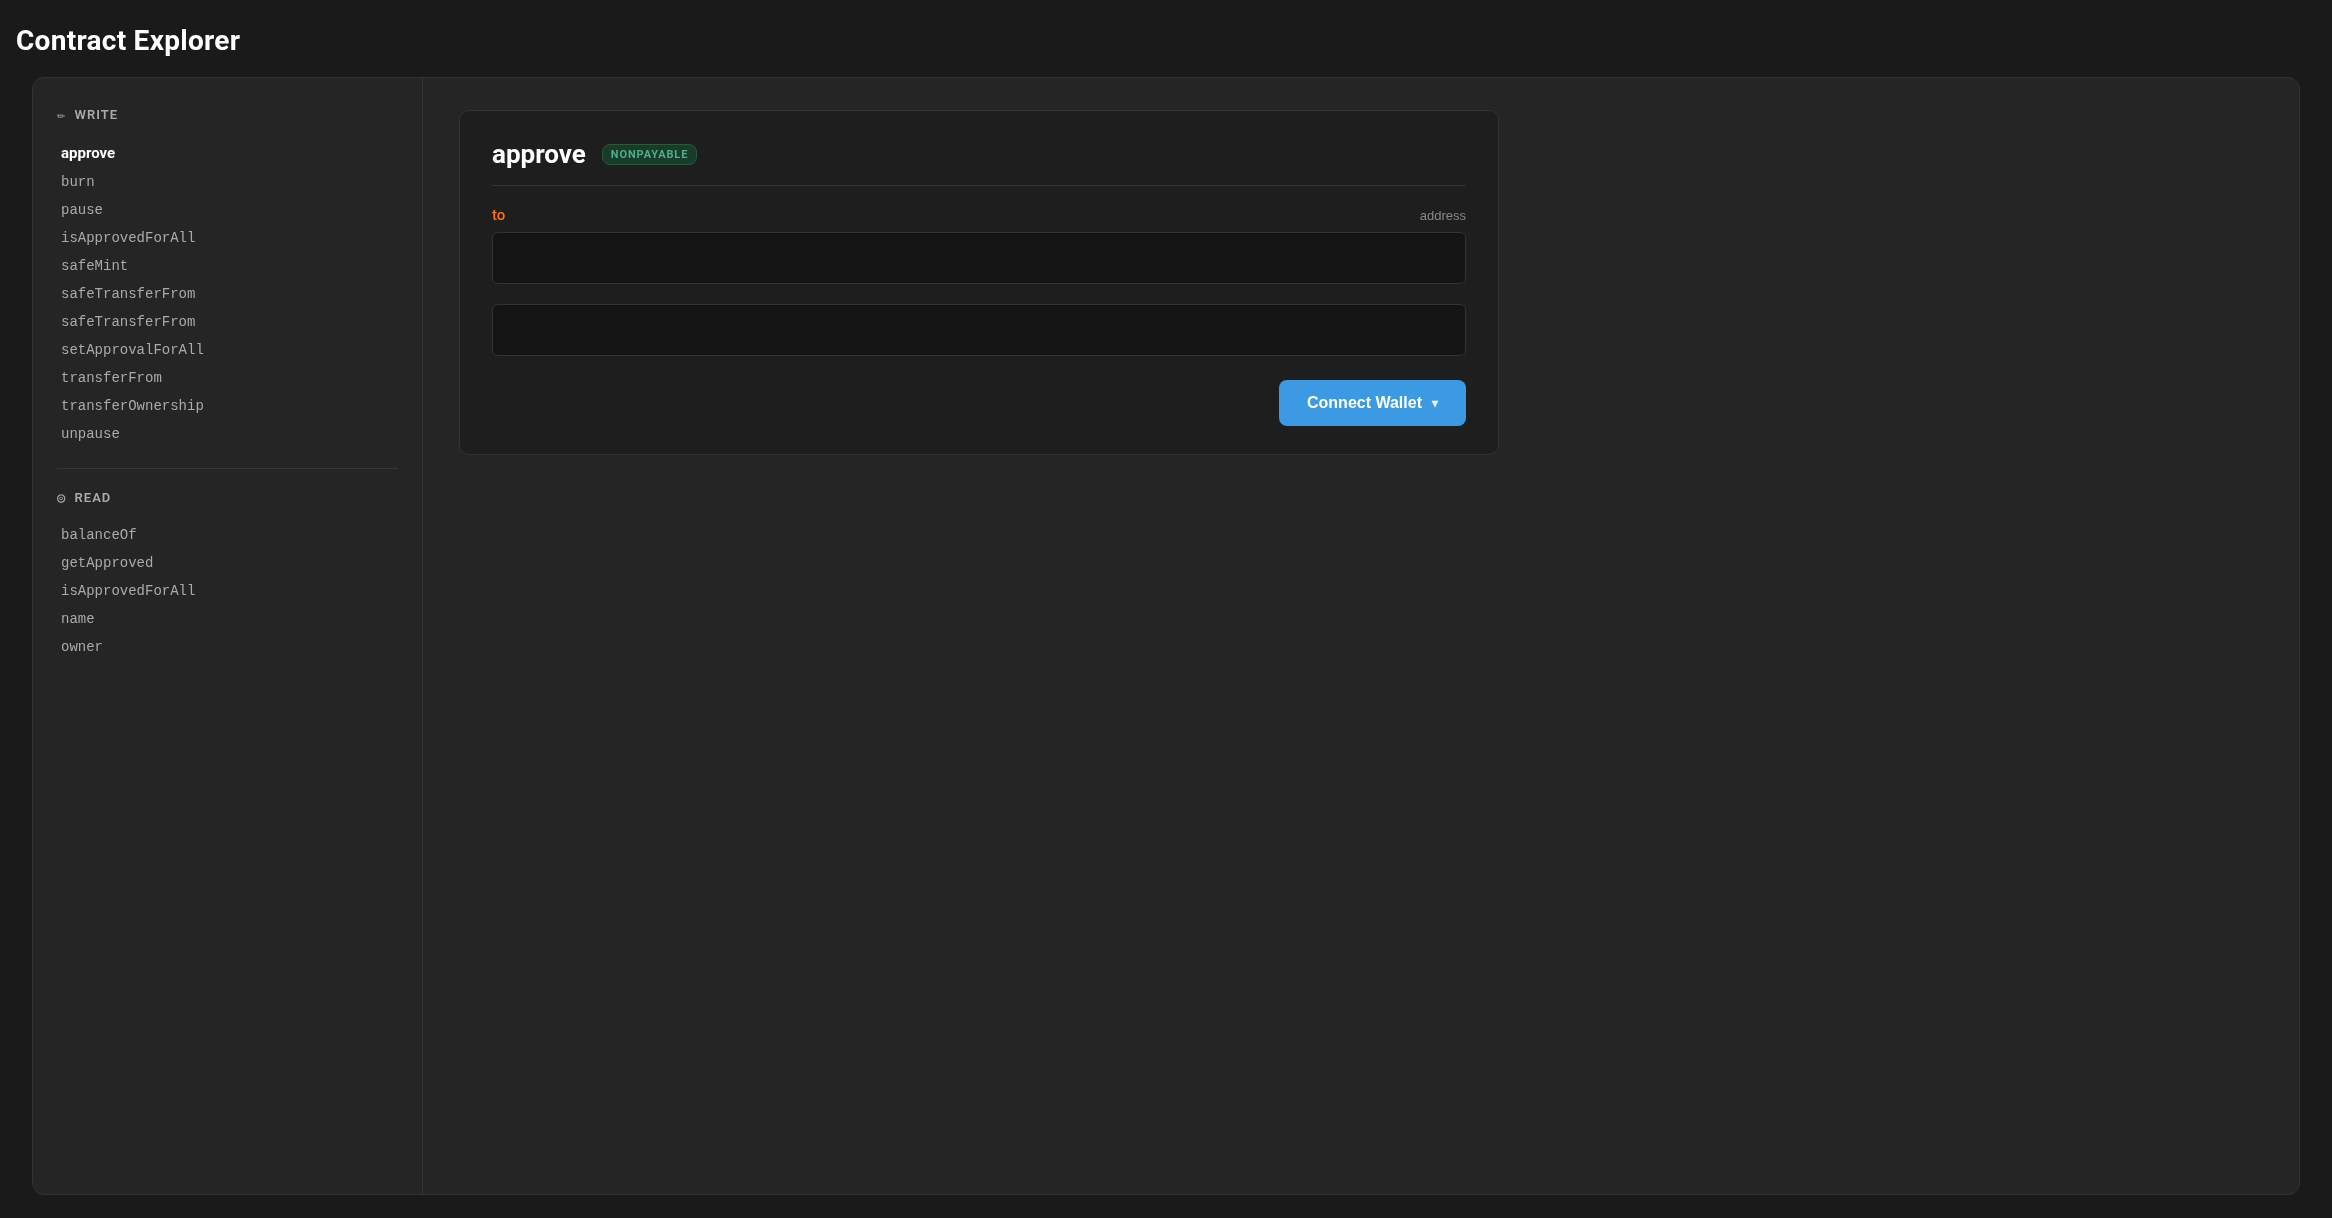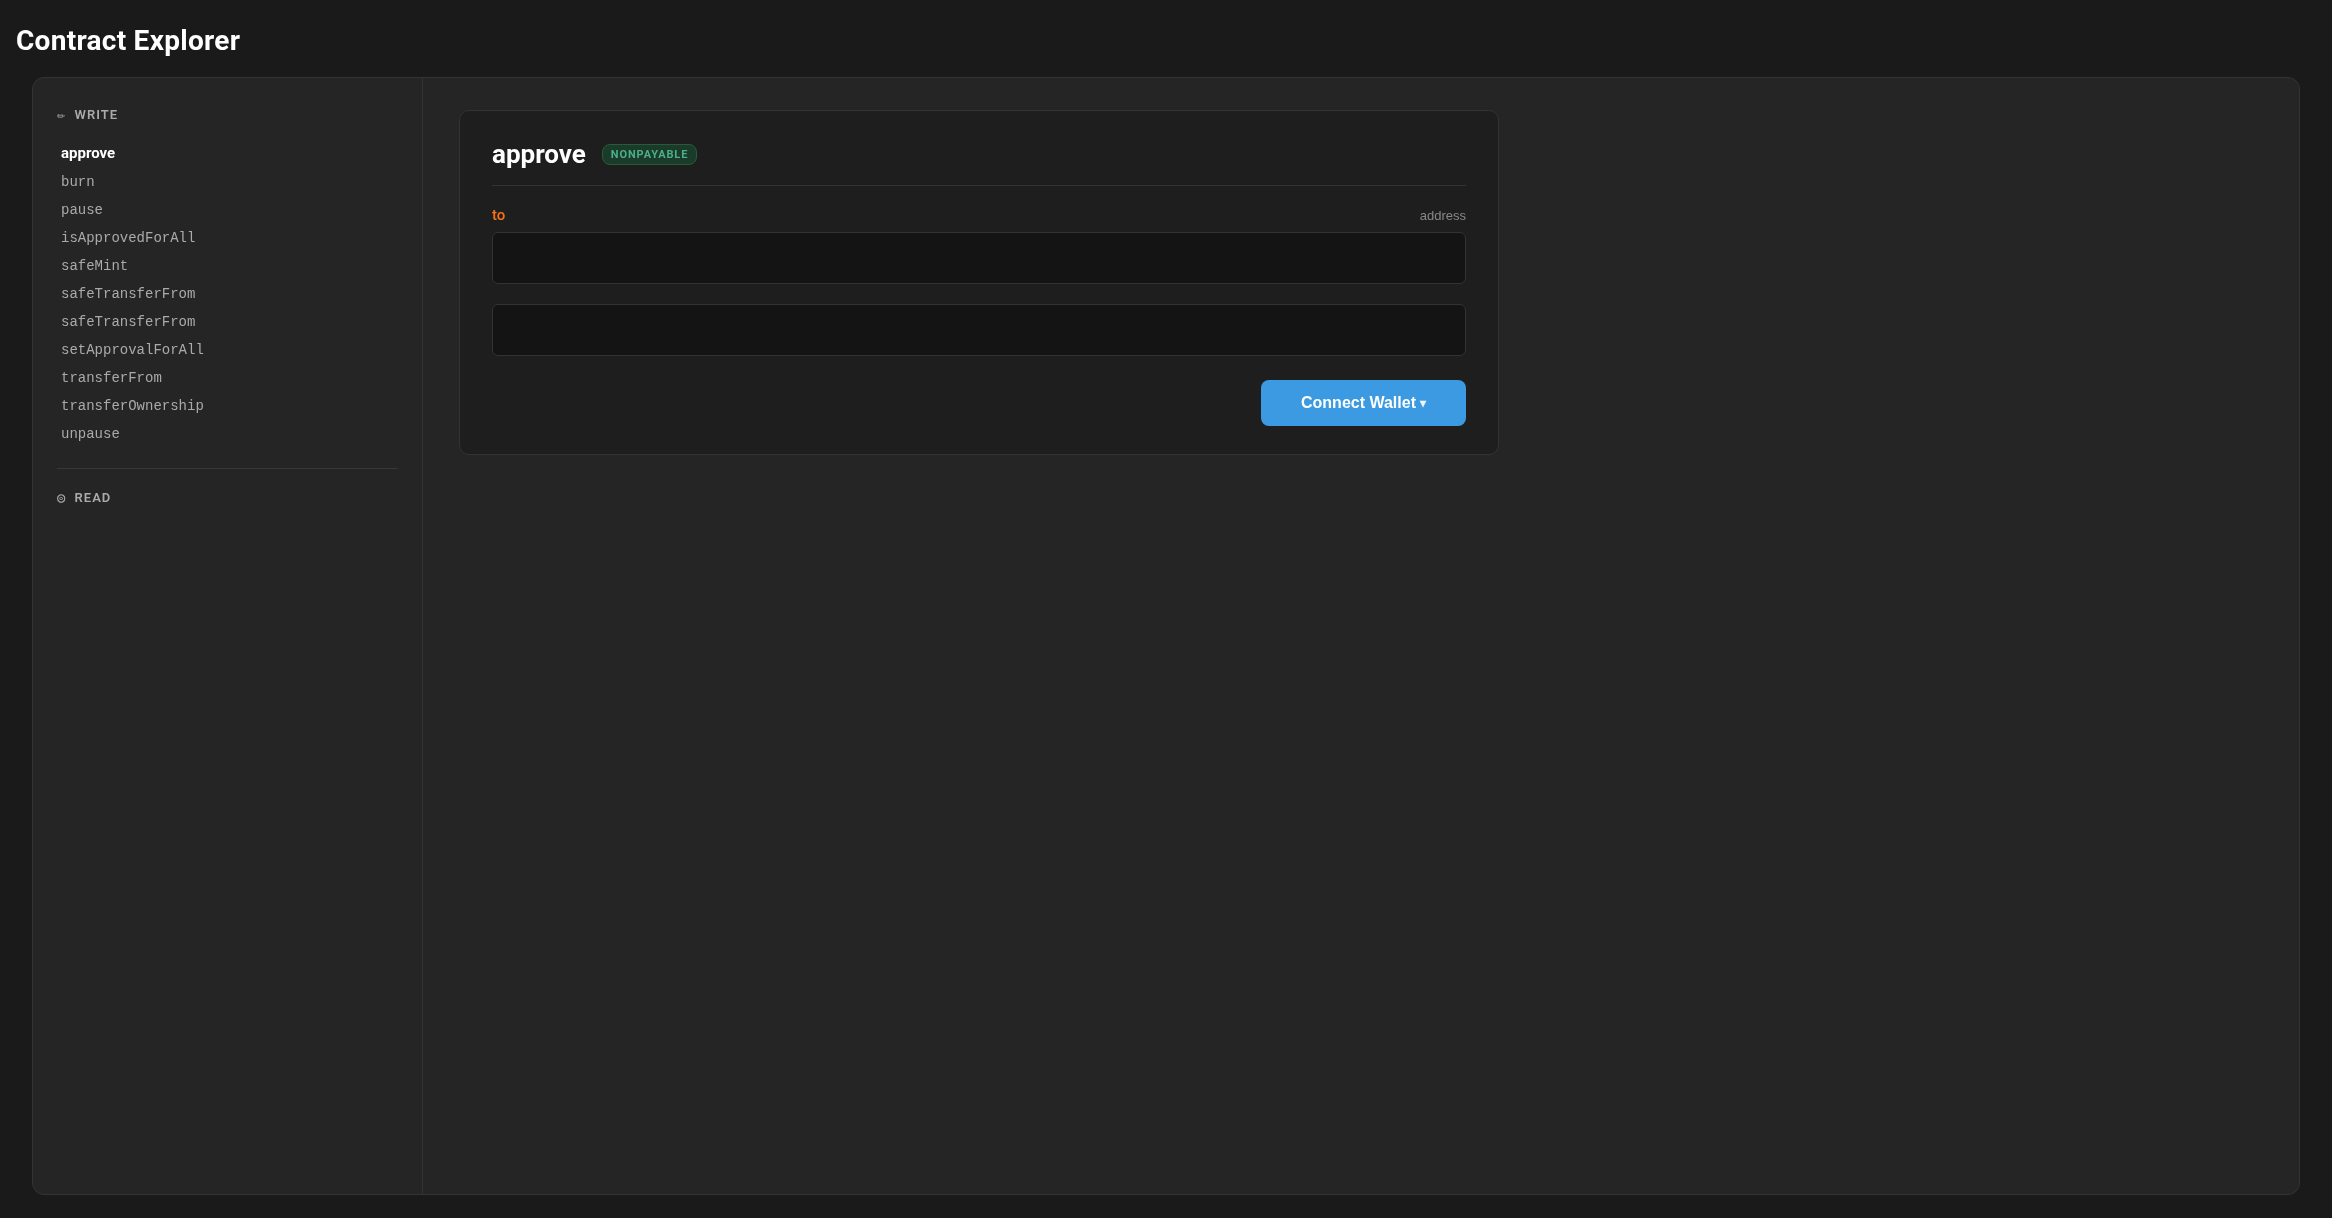--- a/index.html
+++ b/index.html
@@ -174,26 +174,26 @@
 
     .function-footer {
       display: flex;
       justify-content: flex-end;
       margin-top: 24px;
     }
 
     .connect-wallet-btn {
       display: flex;
       align-items: center;
-      gap: 4px;
+      gap: 10px;
       background-color: #3b9ae1;
       color: #ffffff;
       border: none;
       border-radius: 8px;
-      padding: 14px 40px;
+      padding: 14px 28px;
       font-size: 16px;
       font-weight: 600;
       cursor: pointer;
       transition: background-color 0.15s;
     }
 
     .chevron-icon {
       font-size: 12px;
       opacity: 0.9;
     }
@@ -228,20 +228,27 @@
       <a class="nav-item">unpause</a>
     </nav>
 
     <hr class="section-divider">
 
     <div class="read-section">
       <div class="section-header">
         <span class="section-icon">◎</span>
         <span>READ</span>
       </div>
+      <nav>
+        <a class="nav-item">balanceOf</a>
+        <a class="nav-item">getApproved</a>
+        <a class="nav-item">isApprovedForAll</a>
+        <a class="nav-item">name</a>
+        <a class="nav-item">owner</a>
+      </nav>
     </div>
 
   </aside>
 
   <main class="main-content">
 
     <div class="function-card">
 
       <div class="function-header">
         <span class="function-name">approve</span>

